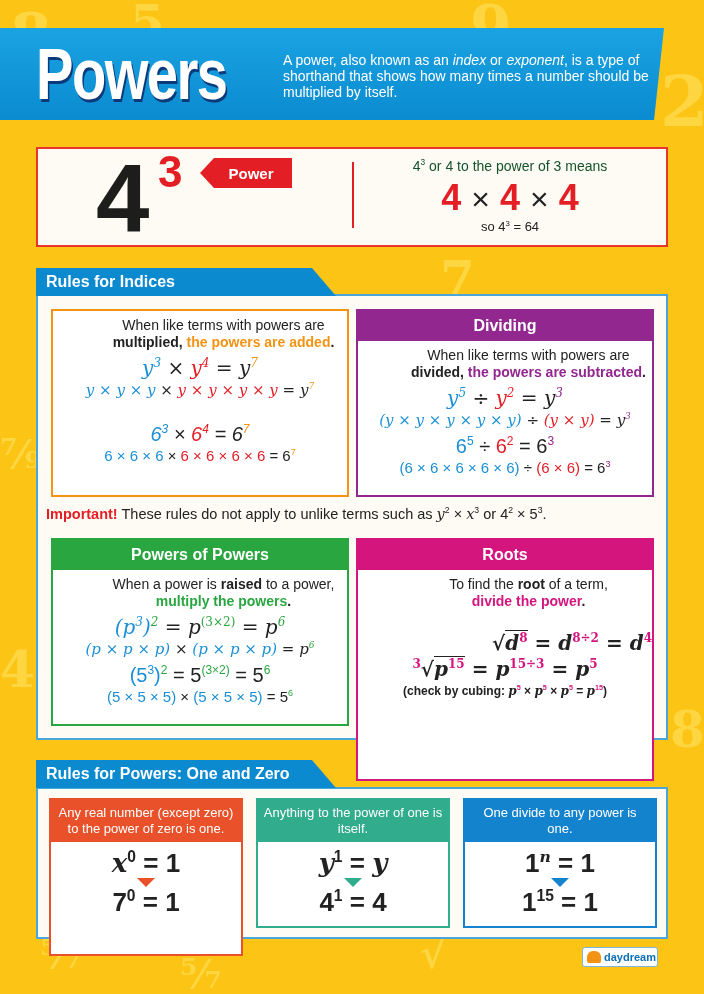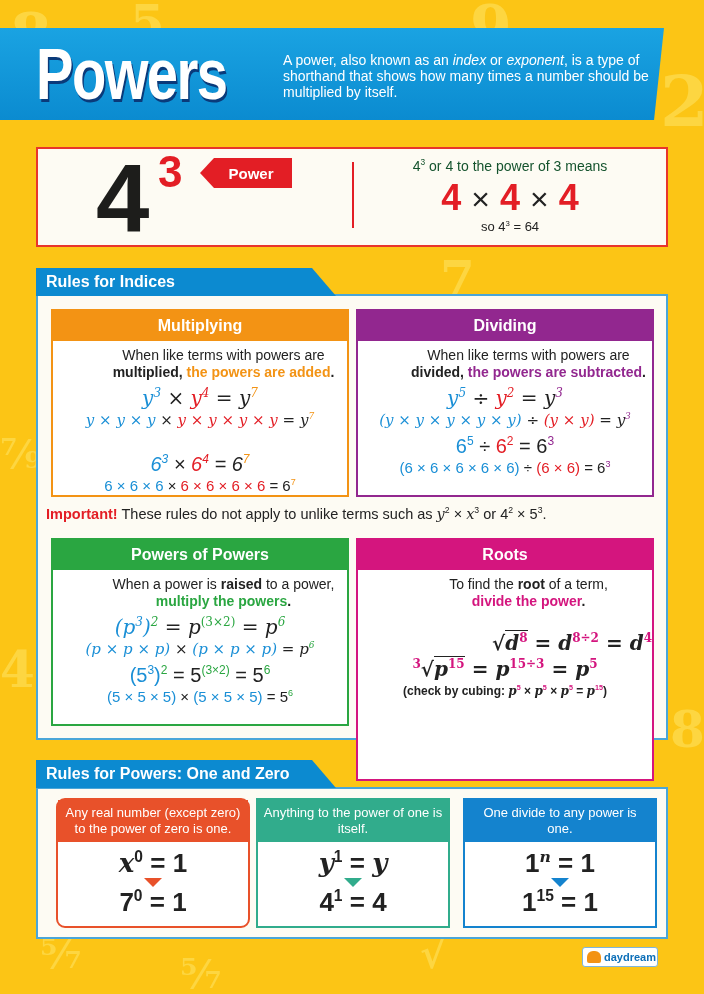--- a/index.html
+++ b/index.html
@@ -171,21 +171,20 @@
   <span class="r">4</span>
 </div>
 <div class="abs so">
   <span>so 4</span><sup class="s">3</sup><span> = 64</span>
 </div>
 
 <div class="abs sec-frame" style="left:36px;top:294px;width:632px;height:446px;"></div>
 <div class="abs sec-tab" style="left:36px;top:268px;width:300px;height:28px;clip-path:polygon(0 0, 92% 0, 100% 100%, 0 100%);">Rules for Indices</div>
 
 <div class="abs card" style="left:51px;top:309px;width:298px;height:188px;border-color:#f39314;">
-  <div class="card-head" style="background:#f39314;">Multiplying</div>
   <div class="card-body">
     <div class="desc">
       <span>When like terms with powers are</span><br>
       <b>multiplied</b><b>, </b><b class="orange">the powers are added</b><b>.</b>
     </div>
     <div class="eq" style="font-size:20px;margin-top:6px;">
       <span class="blue">y</span><sup class="s blue">3</sup><span class="dark" style="font-style:normal"> × </span><span class="red">y</span><sup class="s red">4</sup><span class="dark" style="font-style:normal"> = </span><span class="dark">y</span><sup class="s orange">7</sup>
     </div>
     <div class="eq" style="font-size:15px;">
       <span class="blue">y × y × y</span><span class="dark" style="font-style:normal"> × </span><span class="red">y × y × y × y</span><span class="dark" style="font-style:normal"> = </span><span class="dark">y</span><sup class="s orange">7</sup>
@@ -262,21 +261,21 @@
     </div>
     <div class="eqn dark" style="font-size:12px;font-weight:bold;">
       <span>(check by cubing: </span><i style="font-family:'DejaVu Serif',serif">p</i><sup class="s pink">5</sup><span> × </span><i style="font-family:'DejaVu Serif',serif">p</i><sup class="s pink">5</sup><span> × </span><i style="font-family:'DejaVu Serif',serif">p</i><sup class="s pink">5</sup><span> = </span><i style="font-family:'DejaVu Serif',serif">p</i><sup class="s pink">15</sup><span>)</span>
     </div>
   </div>
 </div>
 
 <div class="abs sec-frame" style="left:36px;top:787px;width:632px;height:152px;"></div>
 <div class="abs sec-tab" style="left:36px;top:760px;width:300px;height:28px;clip-path:polygon(0 0, 92% 0, 100% 100%, 0 100%);">Rules for Powers: One and Zero</div>
 
-<div class="abs oz-card" style="left:56px;top:798px;width:194px;height:130px;border-color:#e8512a;border-radius:9px;">
+<div class="abs oz-card" style="left:49px;top:798px;width:194px;height:158px;border-color:#e8512a;">
   <div class="oz-head" style="background:#e8512a;">Any real number (except zero) to the power of zero is one.</div>
   <div class="oz-eq" style="margin-top:6px;"><i>x</i><sup class="s">0</sup><span> = 1</span></div>
   <div class="tri" style="border-top-color:#e8512a;"></div>
   <div class="oz-eq"><span>7</span><sup class="s">0</sup><span> = 1</span></div>
 </div>
 
 <div class="abs oz-card" style="left:256px;top:798px;width:194px;height:130px;border-color:#31ac8c;">
   <div class="oz-head" style="background:#31ac8c;">Anything to the power of one is itself.</div>
   <div class="oz-eq" style="margin-top:6px;"><i>y</i><sup class="s">1</sup><span> = </span><i>y</i></div>
   <div class="tri" style="border-top-color:#31ac8c;"></div>

